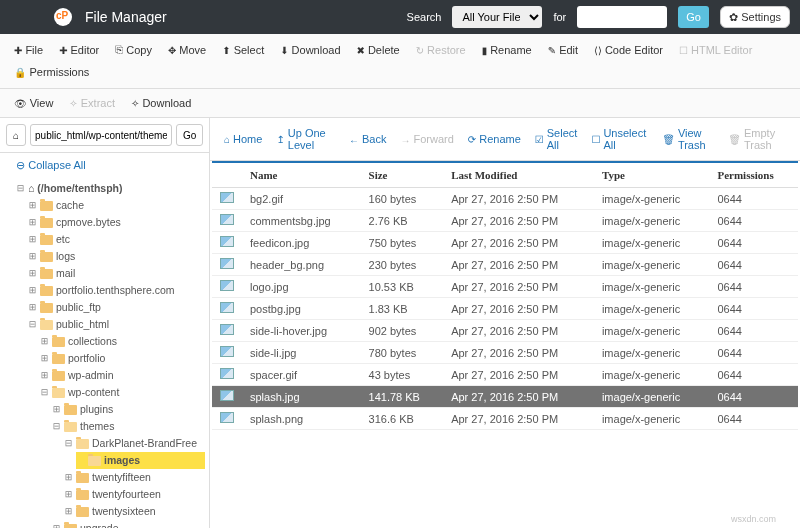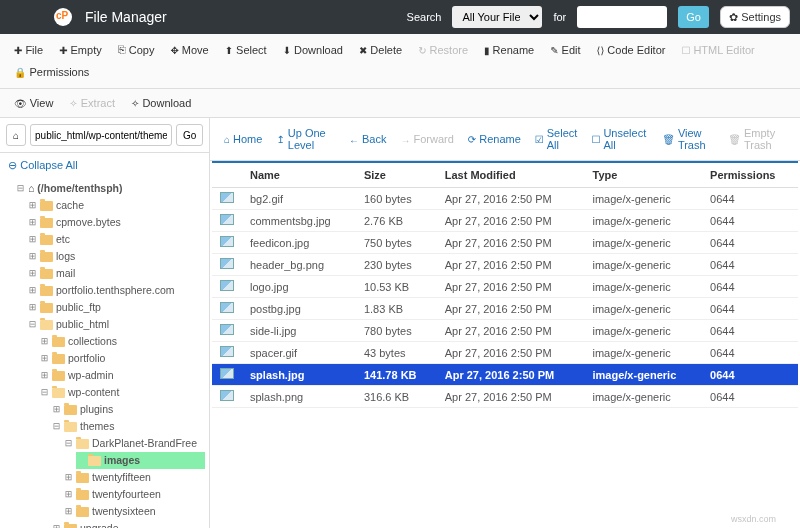--- a/index.html
+++ b/index.html
@@ -23,48 +23,48 @@
 .tbtn { color: #333; padding: 4px 6px; cursor: pointer; display: inline-flex; align-items: center; gap: 3px; border-radius: 3px; }
 .tbtn.disabled { color: #bbb; cursor: default; }
 .ticon { font-size: 10px; }
 
 
 .main { display: flex; height: calc(528px - 34px - 38px - 30px); }
 .left { width: 210px; border-right: 1px solid #ddd; display: flex; flex-direction: column; }
 .pathbar { display: flex; align-items: center; gap: 4px; padding: 6px; border-bottom: 1px solid #ddd; }
 .pathbar input { flex: 1; height: 22px; border: 1px solid #ccc; border-radius: 3px; padding: 0 4px; font-size: 10px; }
 .pathbar .home-ic, .pathbar .go-b { border: 1px solid #ccc; height: 22px; padding: 0 6px; border-radius: 3px; background: #fff; cursor: pointer; font-size: 10px; }
-.collapse-row { padding: 6px 8px; color: #2173b5; cursor: pointer; }
+.collapse-row { padding: 6px 16px; color: #2173b5; cursor: pointer; }
 
 
 .tree { overflow: auto; padding: 2px 4px 10px 4px; flex: 1; font-size: 10.5px; line-height: 15px; }
 .tree ul { list-style: none; padding-left: 12px; }
 .node { display: flex; align-items: center; gap: 3px; white-space: nowrap; cursor: pointer; padding: 1px 0; }
 .node .tw { width: 9px; text-align: center; color: #888; font-size: 9px; }
 .fld { width: 13px; height: 10px; background: #f4c571; border-radius: 1px; position: relative; display: inline-block; }
 .fld::before { content: ""; position: absolute; top: -2px; left: 0; width: 5px; height: 2px; background: #f4c571; border-radius: 1px 1px 0 0; }
 .fld.open { background: #f9d895; }
-.node.sel { background: #86efac; text-align: center; }
+.node.sel { background: #fde047; text-align: center; }
 .home-span { font-weight: bold; }
 
 
 .right { flex: 1; display: flex; flex-direction: column; }
 .actionbar { border-bottom: 1px solid #ddd; padding: 6px 8px; display: flex; align-items: center; gap: 2px; background: #fff; }
 .abtn { color: #2173b5; padding: 3px 6px; cursor: pointer; display: inline-flex; gap: 3px; align-items: center; font-size: 11px; }
 .abtn.disabled { color: #bbb; }
 .abtn .ic { font-size: 10px; }
 .actionbar .fill { flex: 1; }
 
 
 .files { flex: 1; overflow: auto; border-top: 2px solid #2173b5; margin: 0 2px; }
 table { width: 100%; border-collapse: collapse; font-size: 11px; }
-th { text-align: left; font-weight: 600; padding: 6px 8px; border-bottom: 1px solid #ddd; color: #333; }
+th { text-align: left; font-weight: 600; padding: 6px 8px; border-bottom: 1px solid #ddd; color: #333; font-family: Liberation Serif, serif; }
 td { padding: 4px 8px; border-bottom: 1px solid #eee; white-space: nowrap; }
 .fimg { width: 14px; height: 11px; background: linear-gradient(135deg, #8fc5e8 50%, #dae8f3 50%); border: 1px solid #7aa; display: inline-block; }
-tr.selected td { background: #1d4ed8; color: #fff; font-weight: bold; }
+tr.selected td { background: #737373; color: #fff; }
 
 .watermark { position: fixed; bottom: 4px; right: 24px; font-size: 9px; color: #c5c5c5; }
 </style>
 </head>
 <body>
 
 <div class="topbar">
   <div class="brand">
     <span class="logo"></span>
     <span>File Manager</span>
@@ -80,21 +80,21 @@
   </div>
 </div>
 
 <div class="toolbar">
   <span class="tbtn">
       <span class="ticon">✚</span>
       <span>File</span>
     </span>
   <span class="tbtn">
       <span class="ticon">✚</span>
-      <span>Empty</span>
+      <span>Editor</span>
     </span>
   <span class="tbtn">
       <span class="ticon">⎘</span>
       <span>Copy</span>
     </span>
   <span class="tbtn">
       <span class="ticon">✥</span>
       <span>Move</span>
     </span>
   <span class="tbtn">
@@ -417,20 +417,28 @@
             <tr>
               <td><span class="fimg"></span></td>
     <td>postbg.jpg</td>
               <td>1.83 KB</td>
               <td>Apr 27, 2016 2:50 PM</td>
               <td>image/x-generic</td>
               <td>0644</td>
             </tr>
             <tr>
               <td><span class="fimg"></span></td>
+    <td>side-li-hover.jpg</td>
+              <td>902 bytes</td>
+              <td>Apr 27, 2016 2:50 PM</td>
+              <td>image/x-generic</td>
+              <td>0644</td>
+            </tr>
+            <tr>
+              <td><span class="fimg"></span></td>
     <td>side-li.jpg</td>
               <td>780 bytes</td>
               <td>Apr 27, 2016 2:50 PM</td>
               <td>image/x-generic</td>
               <td>0644</td>
             </tr>
             <tr>
               <td><span class="fimg"></span></td>
     <td>spacer.gif</td>
               <td>43 bytes</td>

